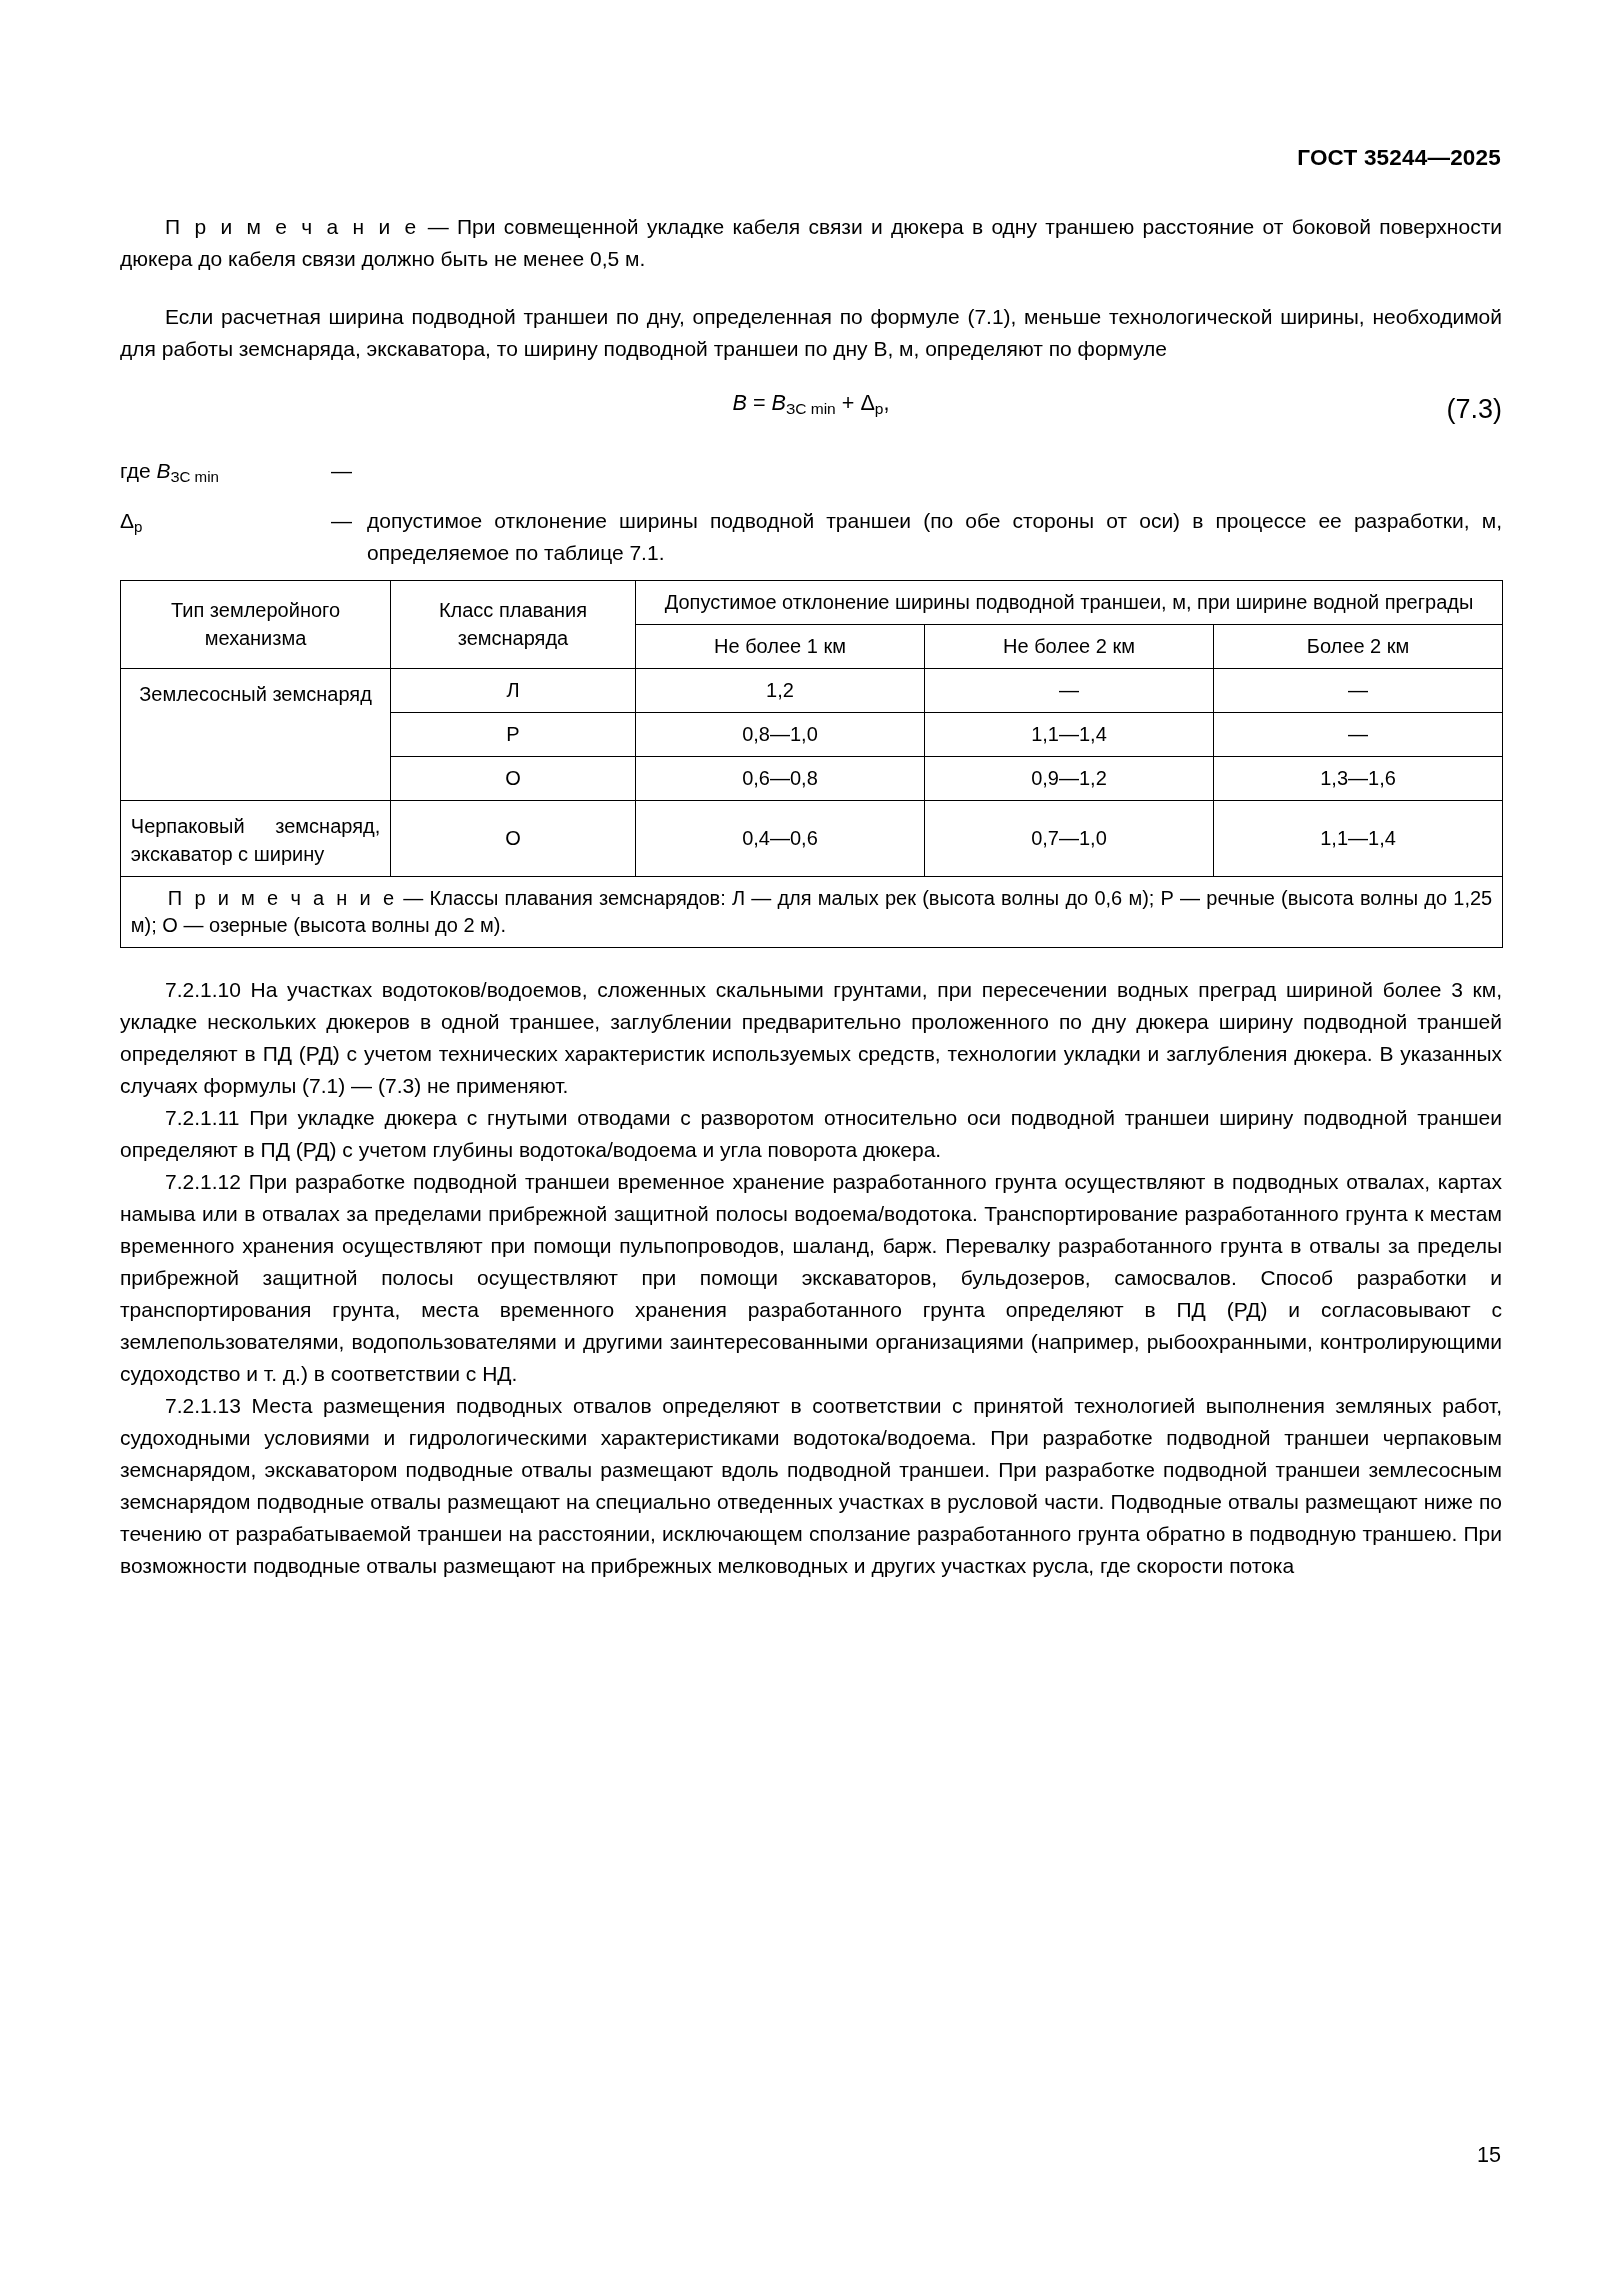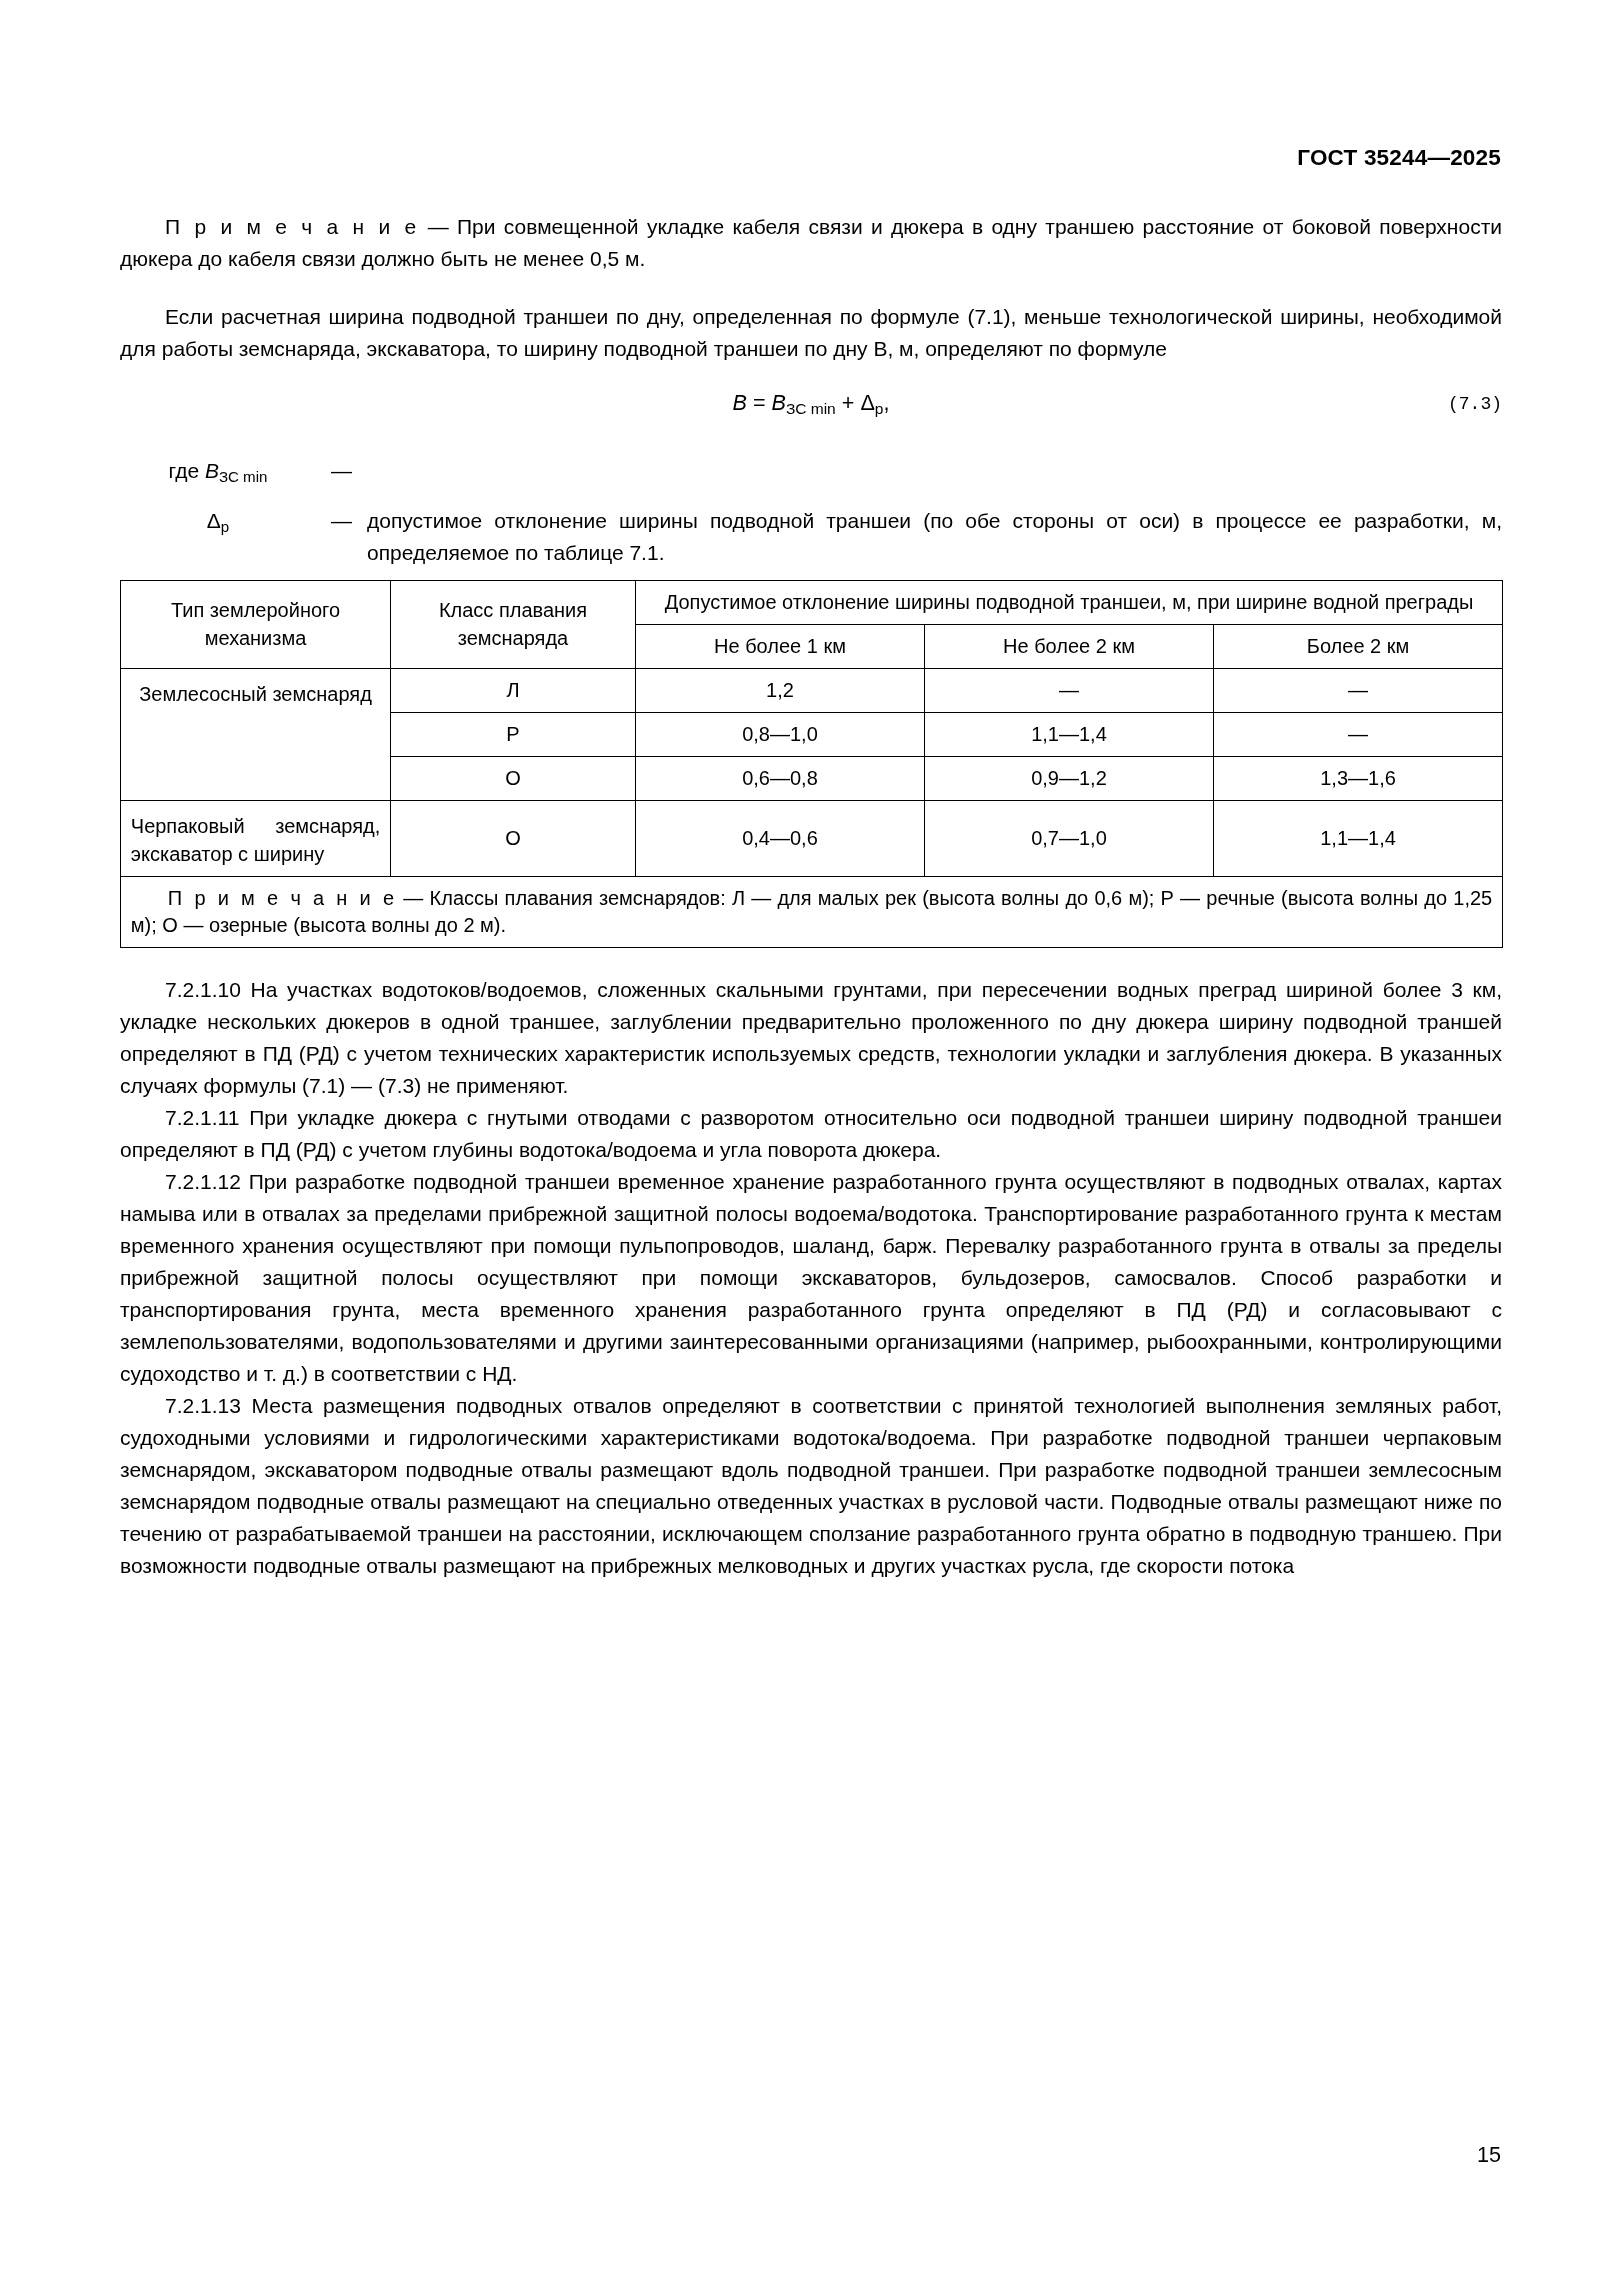--- a/index.html
+++ b/index.html
@@ -62,41 +62,40 @@
     font-size: 21.6px;
     font-style: italic;
   }
   .formula .upr {
     font-style: normal;
   }
   .formula-num {
     position: absolute;
     right: 0;
     top: 3.9px;
-    font-size: 18px;
+    font-size: 27px;
     font-style: normal;
-    font-family: Liberation Mono, monospace;
   }
   sub {
     font-size: 0.72em;
     vertical-align: -0.28em;
     font-style: normal;
   }
   .defs {
     margin-top: 7.8px;
   }
   .def-row {
     display: flex;
     font-size: 21px;
     line-height: 32px;
     margin-bottom: 11.8px;
   }
   .def-term {
     width: 196px;
-    text-align: center;
+    text-align: left;
     padding-right: 0px;
     flex: none;
     white-space: nowrap;
   }
   .def-dash {
     width: 51px;
     text-align: center;
     flex: none;
   }
   .def-text {

